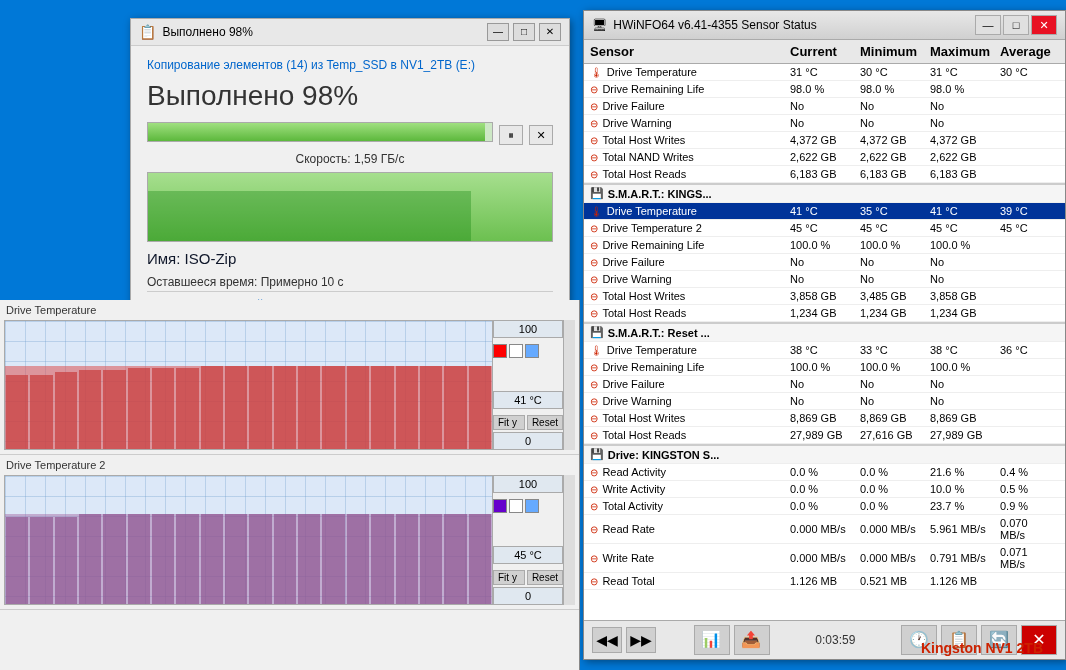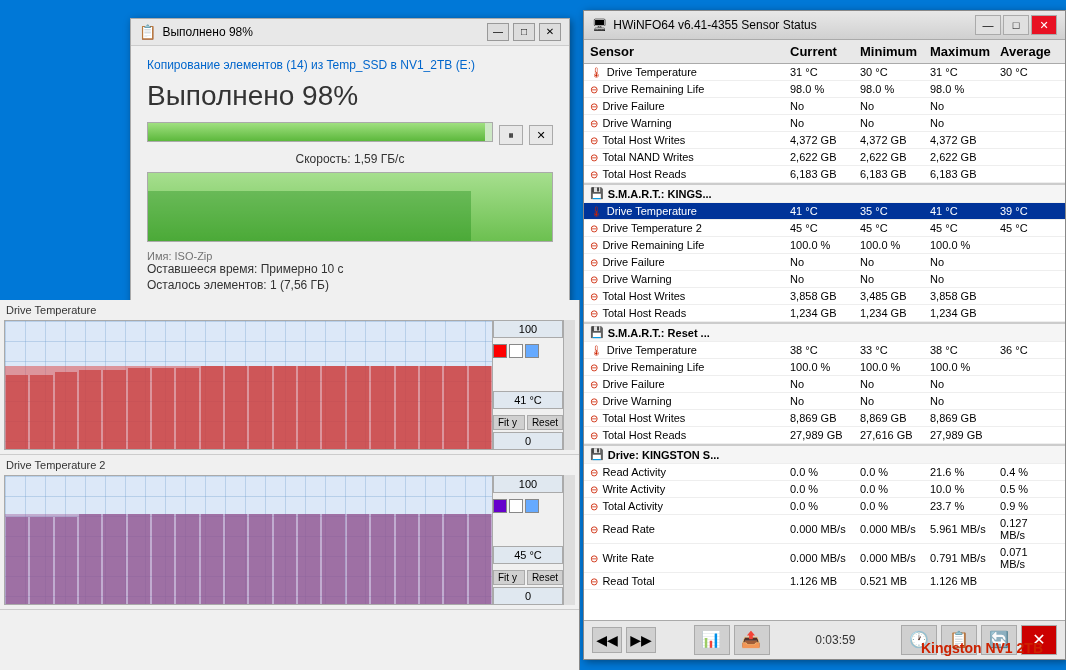--- a/index.html
+++ b/index.html
@@ -46,21 +46,21 @@
     .progress-bar-fill {
       height: 100%;
       background: linear-gradient(to bottom, #a0e080, #5cb83c);
       width: 98%;
     }
     .progress-ctrl-btn {
       width: 24px; height: 20px; border: 1px solid #aaa; background: #e8e8e8;
       cursor: pointer; font-size: 11px; text-align: center; line-height: 18px;
     }
     .speed-label { font-size: 12px; color: #333; text-align: center; margin-bottom: 6px; }
-    .file-name { font-size: 11px; color: #737373; margin-bottom: 0; }
+    .file-name { font-size: 15px; color: #0f172a; margin-bottom: 8px; }
     .time-info { font-size: 12px; color: #333; margin-bottom: 2px; }
     .items-left { font-size: 12px; color: #333; margin-bottom: 8px; }
     .less-details {
       display: flex; align-items: center; gap: 6px;
       font-size: 12px; color: #0066cc; cursor: pointer;
       padding-top: 6px; border-top: 1px solid #ccc;
     }
 
     
     .hwinfo-window {
@@ -253,21 +253,20 @@
       <div class="progress-ctrl-btn">✕</div>
     </div>
     <div class="speed-label">Скорость: 1,59 ГБ/с</div>
 
     <div style="width:100%; height:70px; background:#dce8d0; border:1px solid #aaa; position:relative; margin-bottom:8px; overflow:hidden;">
       <div style="position:absolute;bottom:0;left:0;right:0;height:70px;background:linear-gradient(to top, #6cc050, #a8e090);"></div>
       <div style="position:absolute;bottom:0;left:0;width:80%;height:50px;background:rgba(0,120,0,0.3);"></div>
     </div>
     <div class="file-name">Имя: ISO-Zip</div>
     <div class="time-info">Оставшееся время: Примерно 10 с</div>
-    <div class="items-left">Осталось элементов: 1 (7,56 ГБ)</div>
     <div class="less-details">
       <span>∧</span>
       <span>Меньше сведений</span>
     </div>
   </div>
 </div>
 
 <div class="hwinfo-window">
   <div class="hwinfo-titlebar">
     <div class="hwinfo-title-left">
@@ -538,21 +537,21 @@
         <div>0.9 %</div>
       </div>
       <div class="sensor-row">
         <div class="sensor-name">
           <span class="sensor-icon temp-icon">⊖</span>
           <span>Read Rate</span>
         </div>
         <div>0.000 MB/s</div>
         <div>0.000 MB/s</div>
         <div>5.961 MB/s</div>
-        <div>0.127 MB/s</div>
+        <div>0.070 MB/s</div>
       </div>
       <div class="sensor-row">
         <div class="sensor-name">
           <span class="sensor-icon temp-icon">⊖</span>
           <span>Write Rate</span>
         </div>
         <div>0.000 MB/s</div>
         <div>0.000 MB/s</div>
         <div>0.791 MB/s</div>
         <div>0.071 MB/s</div>

